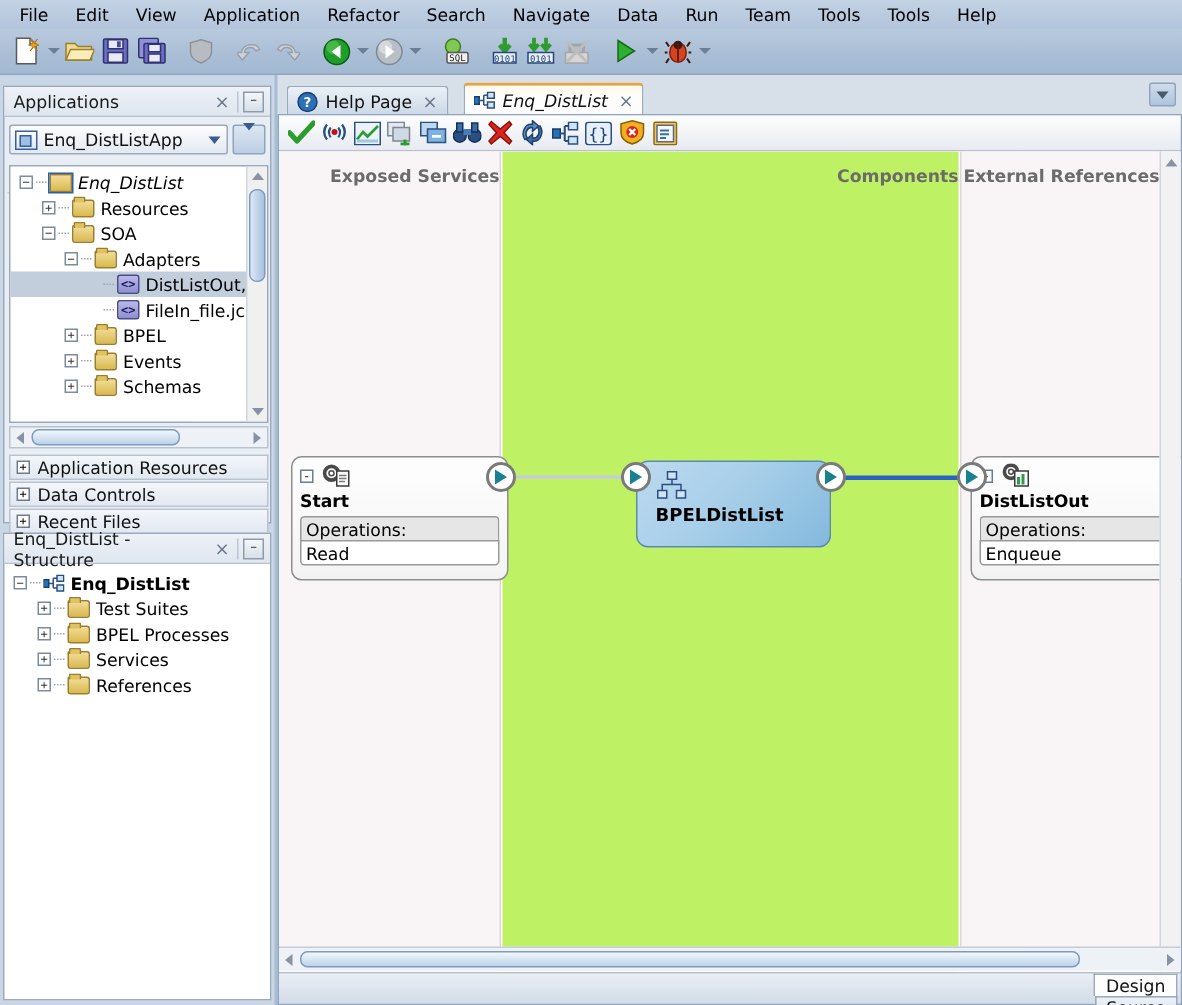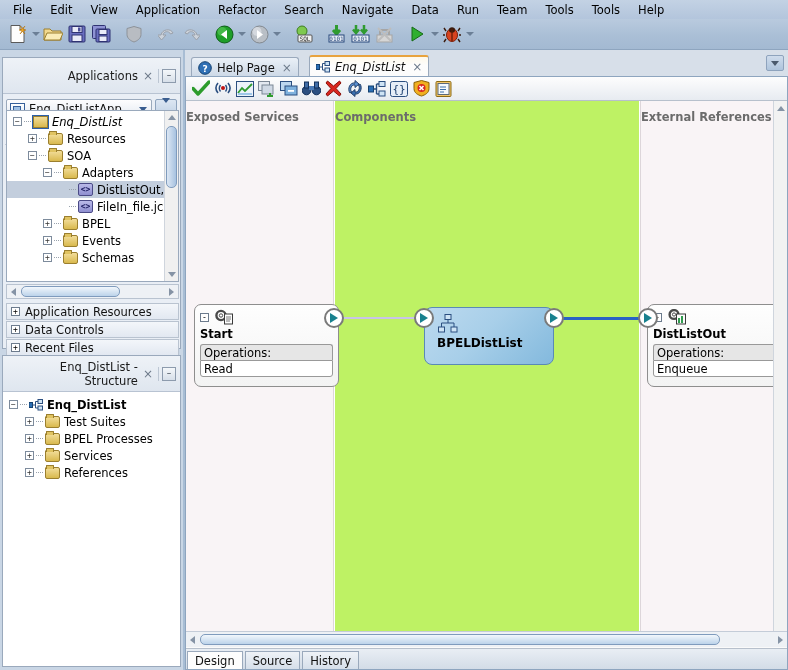--- a/index.html
+++ b/index.html
@@ -50,24 +50,24 @@
     position: absolute; left: 0; top: 50px; width: 183px; height: 620px;
     background: #c9d6e5;
   }
 
   
   #apps-panel {
     position: absolute; left: 2px; top: 7px; width: 179px; height: 292px;
     background: #e9eef5; border: 1px solid #9aa9bc;
   }
   .panel-title {
-    height: 36px; display: flex; align-items: center;
+    height: 20px; display: flex; align-items: center;
     background: linear-gradient(to bottom, #eef2f7, #dfe6ef);
     border-bottom: 1px solid #b8c3d2; padding-left: 6px;
-    font-size: 11.5px; color: #1a1a1a; text-align: right;
+    font-size: 11.5px; color: #1a1a1a;
   }
   .panel-title .ttl { flex: 1; }
   .panel-x { font-size: 12px; color: #6d7a8a; padding: 0 5px; }
   .panel-min {
     width: 14px; height: 14px; margin-right: 4px;
     border: 1px solid #8d9bad; background: linear-gradient(to bottom,#f4f7fa,#d7dfe9);
     display: flex; align-items: center; justify-content: center;
     font-size: 9px; color: #2a3340; line-height: 1;
   }
   .panel-divider { width:1px; height:14px; background:#bcc6d3; margin-right:3px; }
@@ -232,21 +232,21 @@
   .etb { width:22px;height:22px;display:flex;align-items:center;justify-content:center; }
 
   #canvas-area {
     position:absolute; left:0; top:24px; width:601px; height:546px;
     background:#fff; overflow:hidden;
   }
   .lane {
     position:absolute; top:0; height:546px;
   }
   .lane-head {
-    text-align:left; padding-top:9px;
+    text-align:right; padding-top:9px;
     font-size:11.5px; font-weight:bold; color:#6b6b6b;
     font-family:"DejaVu Sans", "Liberation Sans", sans-serif;
   }
   #lane-exposed { left:0; width:148px; background:#f9f4f6; border-right:1px solid #ddd6da; }
   #lane-components { left:149px; width:304px; background:#bef264; }
   #lane-external { left:454px; width:133px; background:#f9f4f6; border-left:1px solid #ddd6da; }
 
   #canvas-vscroll {
     position:absolute; right:0; top:24px; width:14px; height:546px;
     background:#f2f2f2; border-left:1px solid #cfd5dd;
@@ -295,21 +295,21 @@
     border-top:5px solid transparent; border-bottom:5px solid transparent;
     border-left:8px solid #18808e;
   }
   .wire { position:absolute; height:2px; }
 
   
   #bottom-tabs {
     position:absolute; left:0; bottom:0; width:601px; height:21px;
     background: linear-gradient(to bottom,#e9eef4,#d3dce7);
     border-top:1px solid #b7c0cc;
-    display:flex; align-items:flex-end; padding-left:1px;
+    display:flex; align-items:flex-end; padding-left:1px;flex-direction:column;
   }
   .btab {
     height:18px; padding:0 7px; margin-right:2px;
     display:flex; align-items:center; font-size:11.5px; color:#111;
     border:1px solid #9aa9bc; border-bottom:none; border-radius:0;
     background: linear-gradient(to bottom,#eef2f7,#d6dfea);
   }
   .btab.sel { background:#fdfdfd; font-weight:normal; }
 
   #doc-title {

